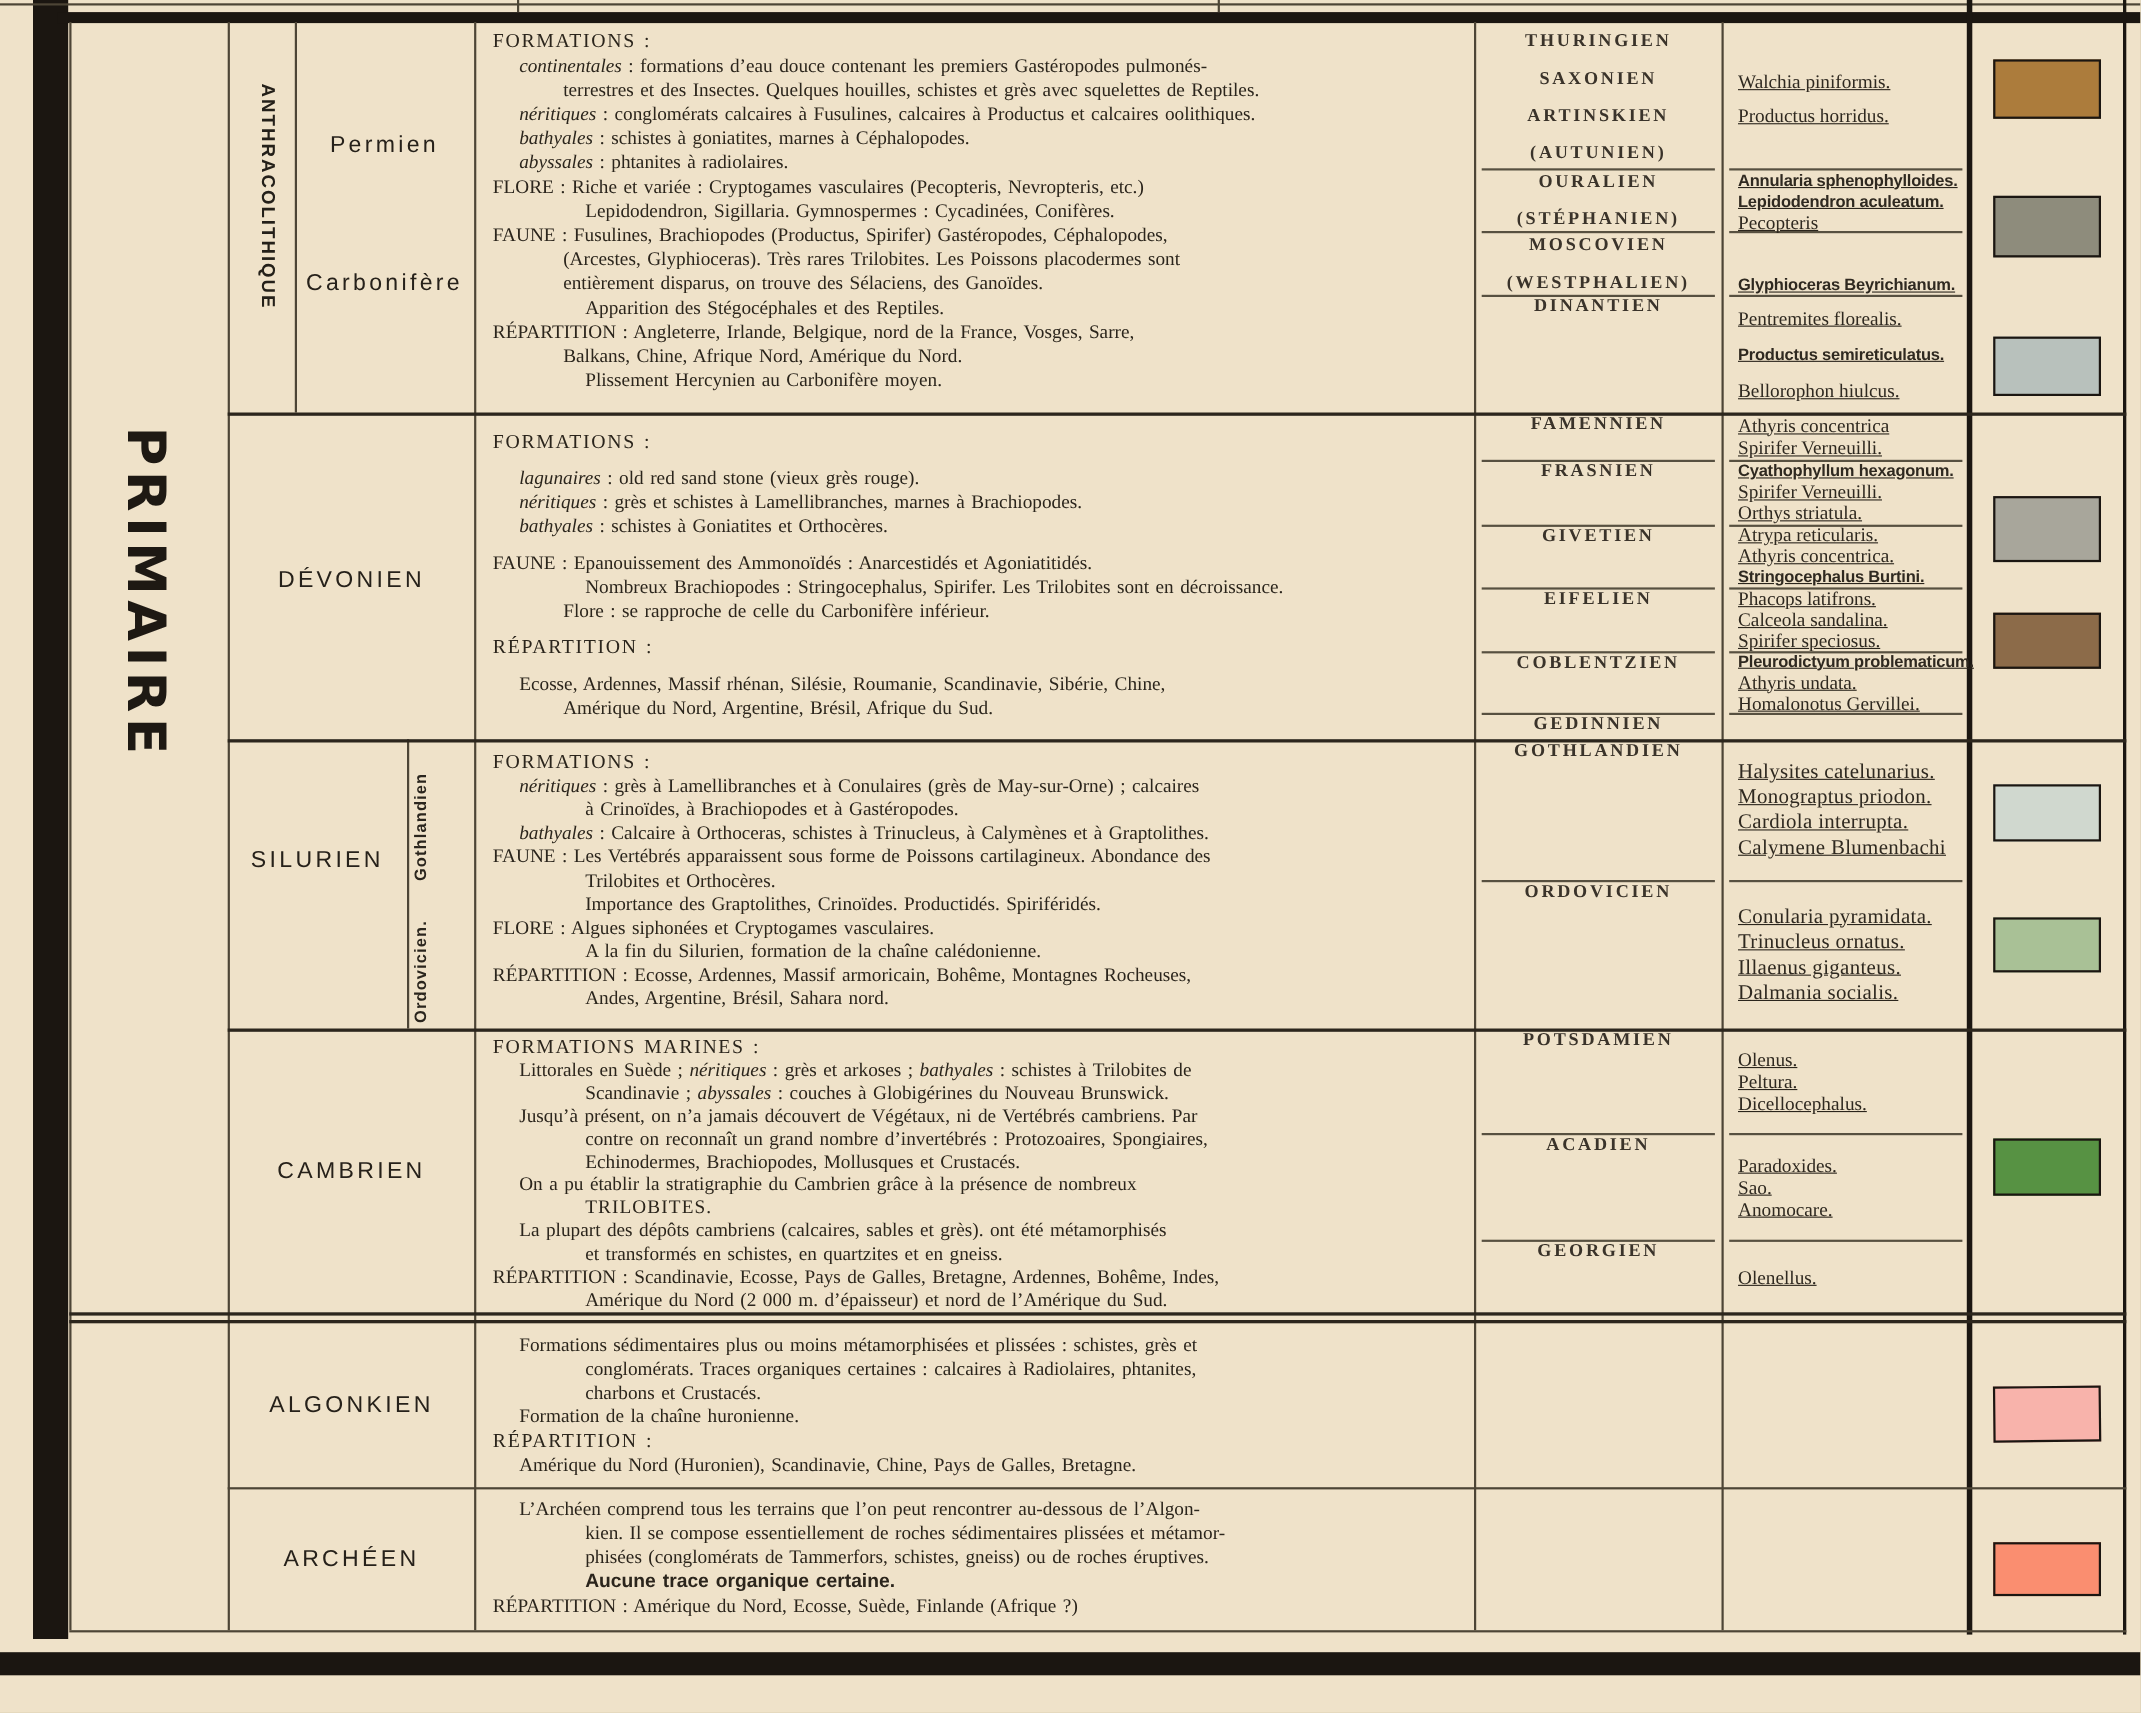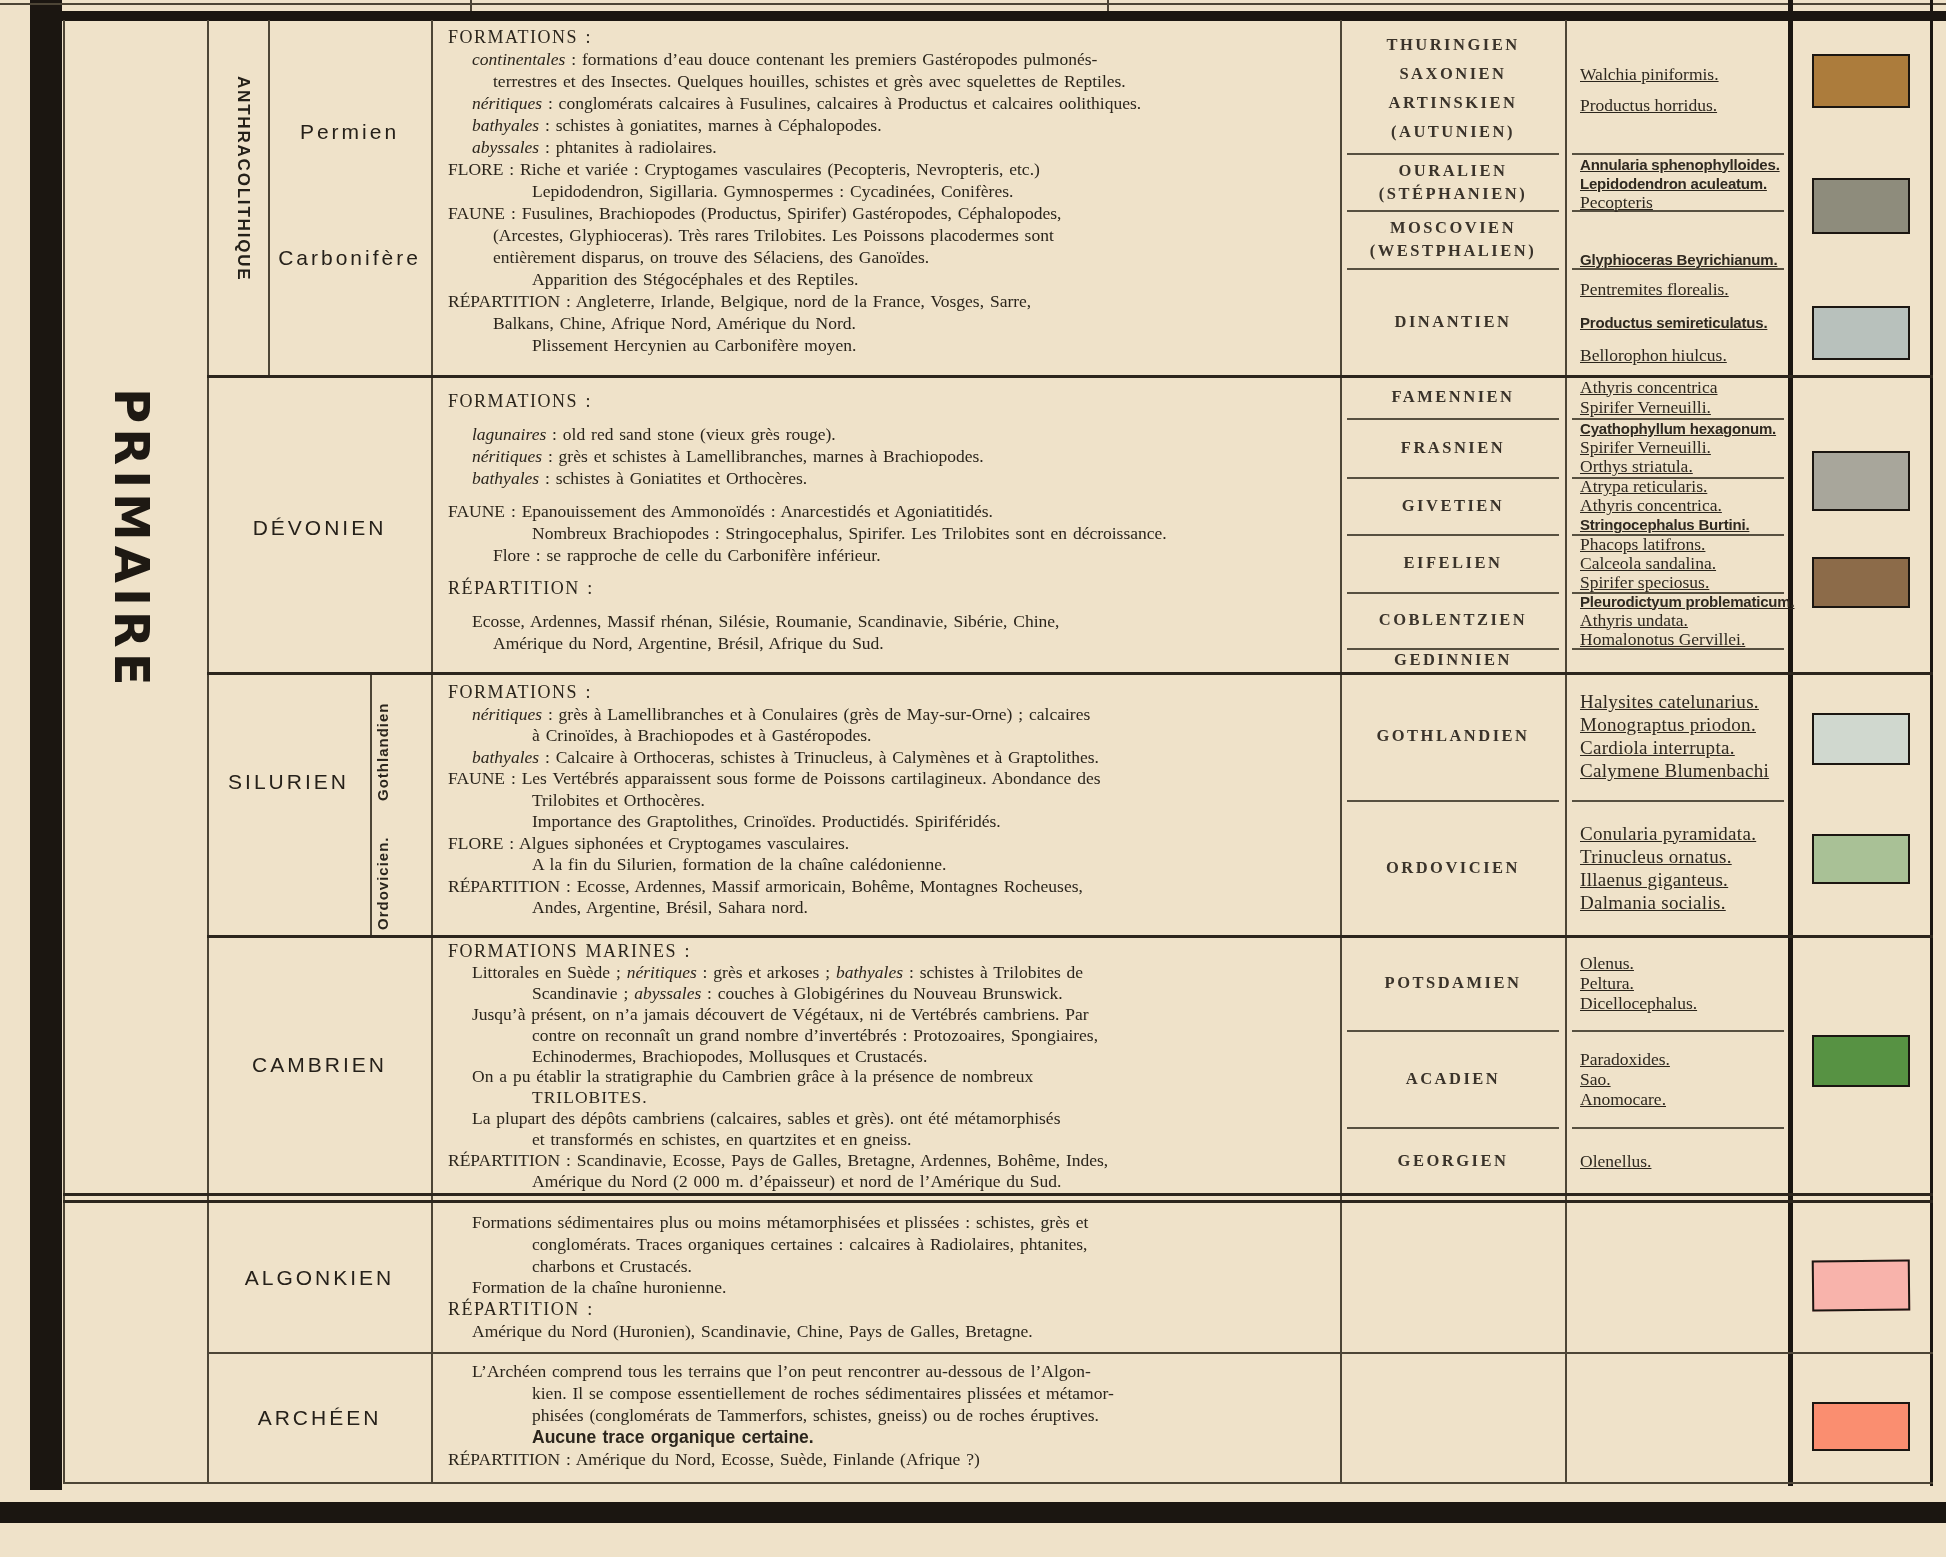--- a/index.html
+++ b/index.html
@@ -24,28 +24,28 @@
        transform:rotate(180deg);font-family:"Liberation Sans",sans-serif;font-weight:700;
        font-size:15px;letter-spacing:1px;color:#2a251d;}
   #silsub .g2{margin-top:30px;}
   
   .plabel{position:absolute;font-family:"Liberation Sans",sans-serif;font-weight:400;
        color:#26211a;letter-spacing:3px;font-size:21px;text-align:center;}
   
   .tsec{position:absolute;left:436px;width:900px;font-size:17.5px;word-spacing:1.5px;color:#2b251c;}
   .tl{white-space:nowrap;}
   .kw{font-style:italic;}
-  .l0{margin-left:12px;}.l1{margin-left:36px;}.l2{margin-left:96px;}.l3{margin-left:57px;}
+  .l0{margin-left:12px;}.l1{margin-left:36px;}.l2{margin-left:96px;}.l3{margin-left:76px;}
   .lab{letter-spacing:1.5px;font-size:18px;}
   .cap{letter-spacing:1px;}
   .mt{margin-top:11px;}
   .bold{font-family:"Liberation Sans",sans-serif;font-weight:700;font-size:17.5px;}
   
   .stagecell{position:absolute;left:1347px;width:212px;display:flex;flex-direction:column;
-       justify-content:center;align-items:center;text-align:center;}
+       justify-content:space-between;align-items:center;text-align:center;}
   .stname{font-family:"Liberation Serif",serif;font-weight:600;font-size:16.5px;
        letter-spacing:2.5px;color:#3a332a;}
   
   .fossilcell{position:absolute;left:1572px;width:208px;padding-left:8px;display:flex;
        flex-direction:column;justify-content:center;text-decoration:underline;}
   .fl{font-size:17.5px;color:#2f2920;white-space:nowrap;}
   .fbig .fl{font-size:19px;letter-spacing:0.3px;}
   .fl.fbold{font-family:"Liberation Sans",sans-serif;font-weight:700;font-size:15px;
        letter-spacing:-0.2px;}
   .fend{justify-content:flex-end;padding-bottom:6px;}

